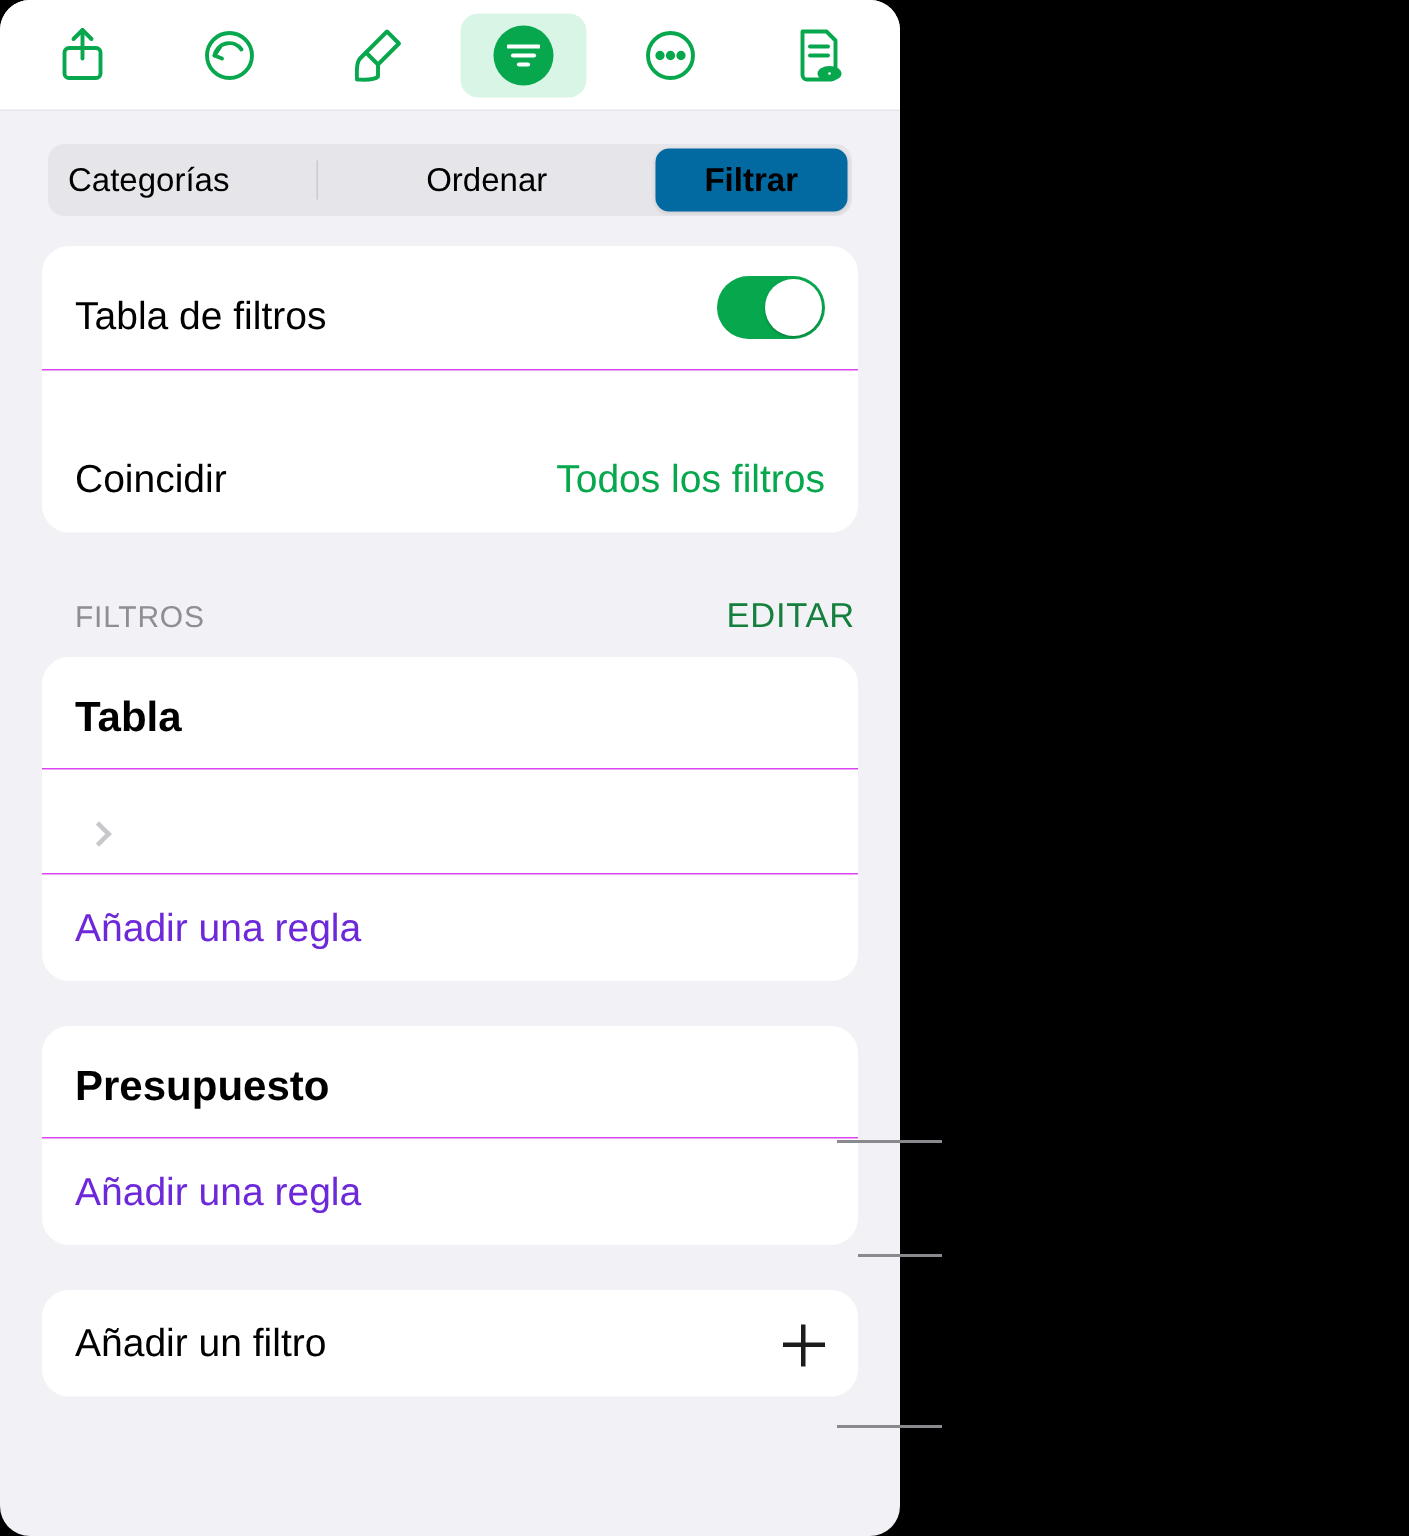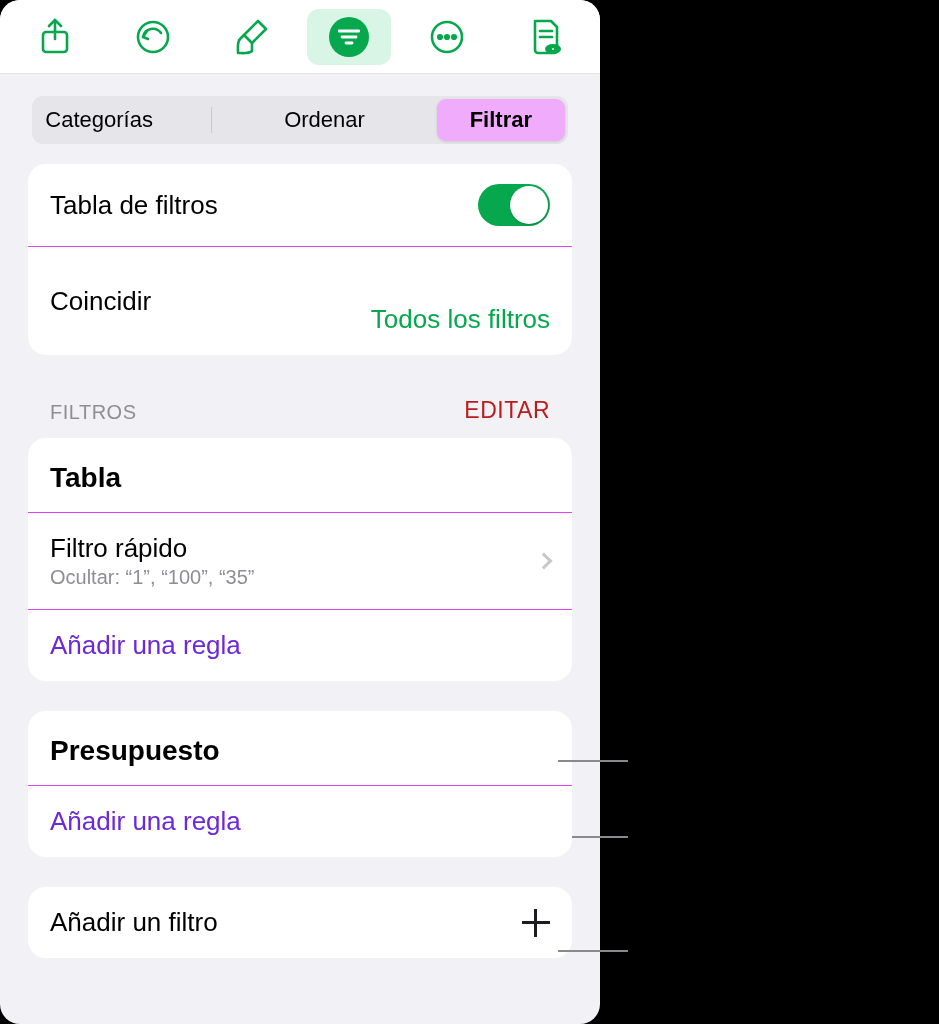--- a/index.html
+++ b/index.html
@@ -68,70 +68,70 @@
     display: flex;
     align-items: center;
     justify-content: center;
     font-size: 22px;
     color: #000;
     border-radius: 9px;
     cursor: pointer;
     position: relative;
   }
   .seg-item.selected {
-    background: #f0abfc;
+    background: #0369a1;
     font-weight: 600;
     box-shadow: 0 1px 3px rgba(0,0,0,0.12);
   }
   .seg-div {
     width: 1px;
     background: #c9c9cd;
     margin: 8px 0;
   }
 
   
   .card {
     background: #fff;
     margin: 20px 28px 0 28px;
     border-radius: 18px;
     overflow: hidden;
   }
   .row {
     display: flex;
-    align-items: center;
+    align-items: flex-end;
     padding: 20px 22px;
     font-size: 26px;
     color: #000;
     min-height: 70px;
   }
   .row + .row { border-top: 1px solid #d946ef; }
   .row.clickable { cursor: pointer; }
   .grow { flex: 1; }
   .value-green { color: #07a84d; font-size: 26px; margin-top: 37px; }
   .accent { color: #6d28d9; }
   .bold { font-weight: 700; font-size: 28px; }
   .sub { font-size: 20px; color: #8e8e93; margin-top: 2px; }
   .header-row { padding-top: 24px; padding-bottom: 18px; }
 
   
   .section-header {
     display: flex;
     align-items: flex-end;
     justify-content: space-between;
-    margin: 42px 50px 0 50px;
+    margin: 42px 30px 0 50px;
   }
   .section-title {
     font-size: 20px;
     letter-spacing: 0.5px;
     color: #8e8e93;
     text-transform: uppercase;
   }
   .section-edit {
     font-size: 23px;
-    color: #b91c1c;
+    color: #15803d;
     letter-spacing: 0.5px;
     cursor: pointer;
   }
 
   
   .toggle {
     width: 72px; height: 42px;
     background: #07a84d;
     border-radius: 21px;
     position: relative;
@@ -265,24 +265,20 @@
   <div class="section-header">
     <div class="section-title">FILTROS</div>
     <div class="section-edit">EDITAR</div>
   </div>
 
   <div class="card" style="margin-top:14px;">
     <div class="row header-row">
       <div class="bold">Tabla</div>
     </div>
     <div class="row clickable">
-      <div class="grow">
-        <div>Filtro rápido</div>
-        <div class="sub">Ocultar: “1”, “100”, “35”</div>
-      </div>
       <div class="chev"></div>
     </div>
     <div class="row clickable">
       <div class="accent">Añadir una regla</div>
     </div>
   </div>
 
   <div class="card" style="margin-top:30px;">
     <div class="row header-row">
       <div class="bold">Presupuesto</div>

